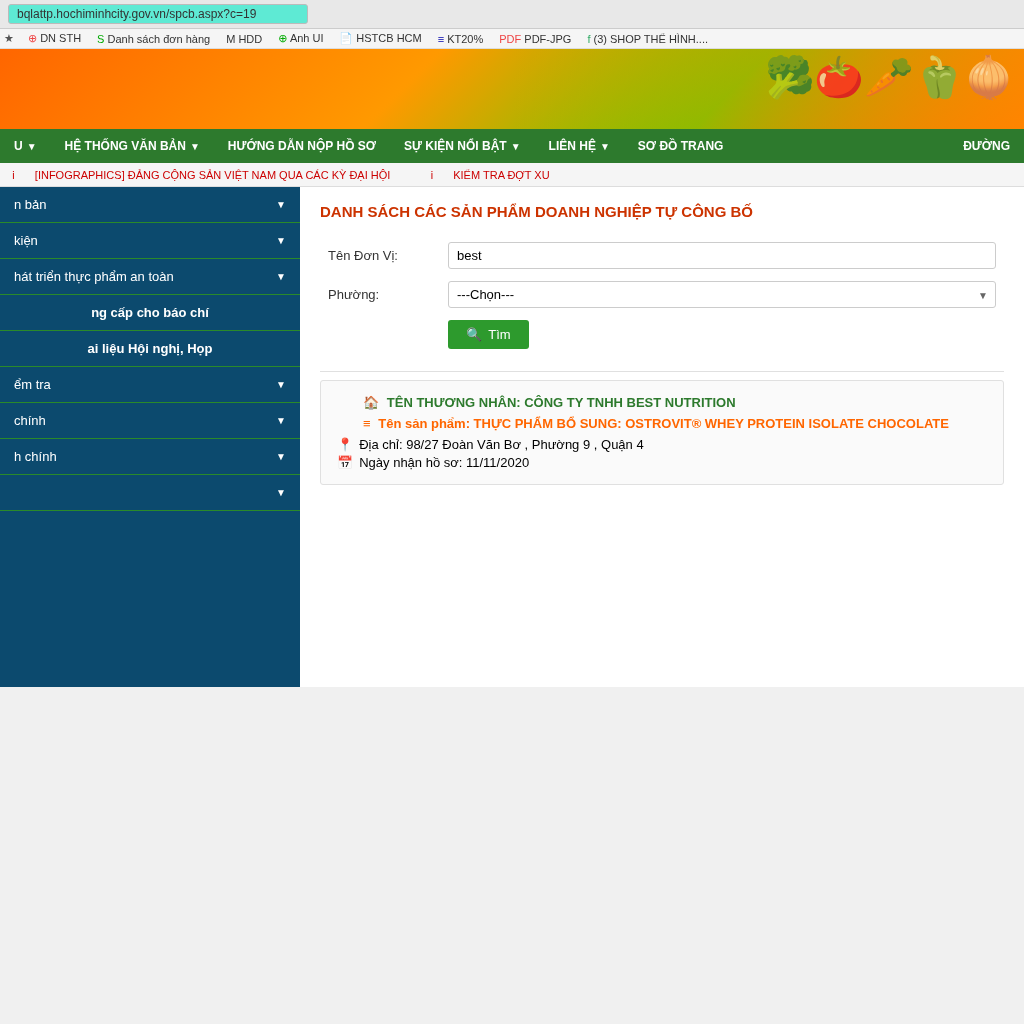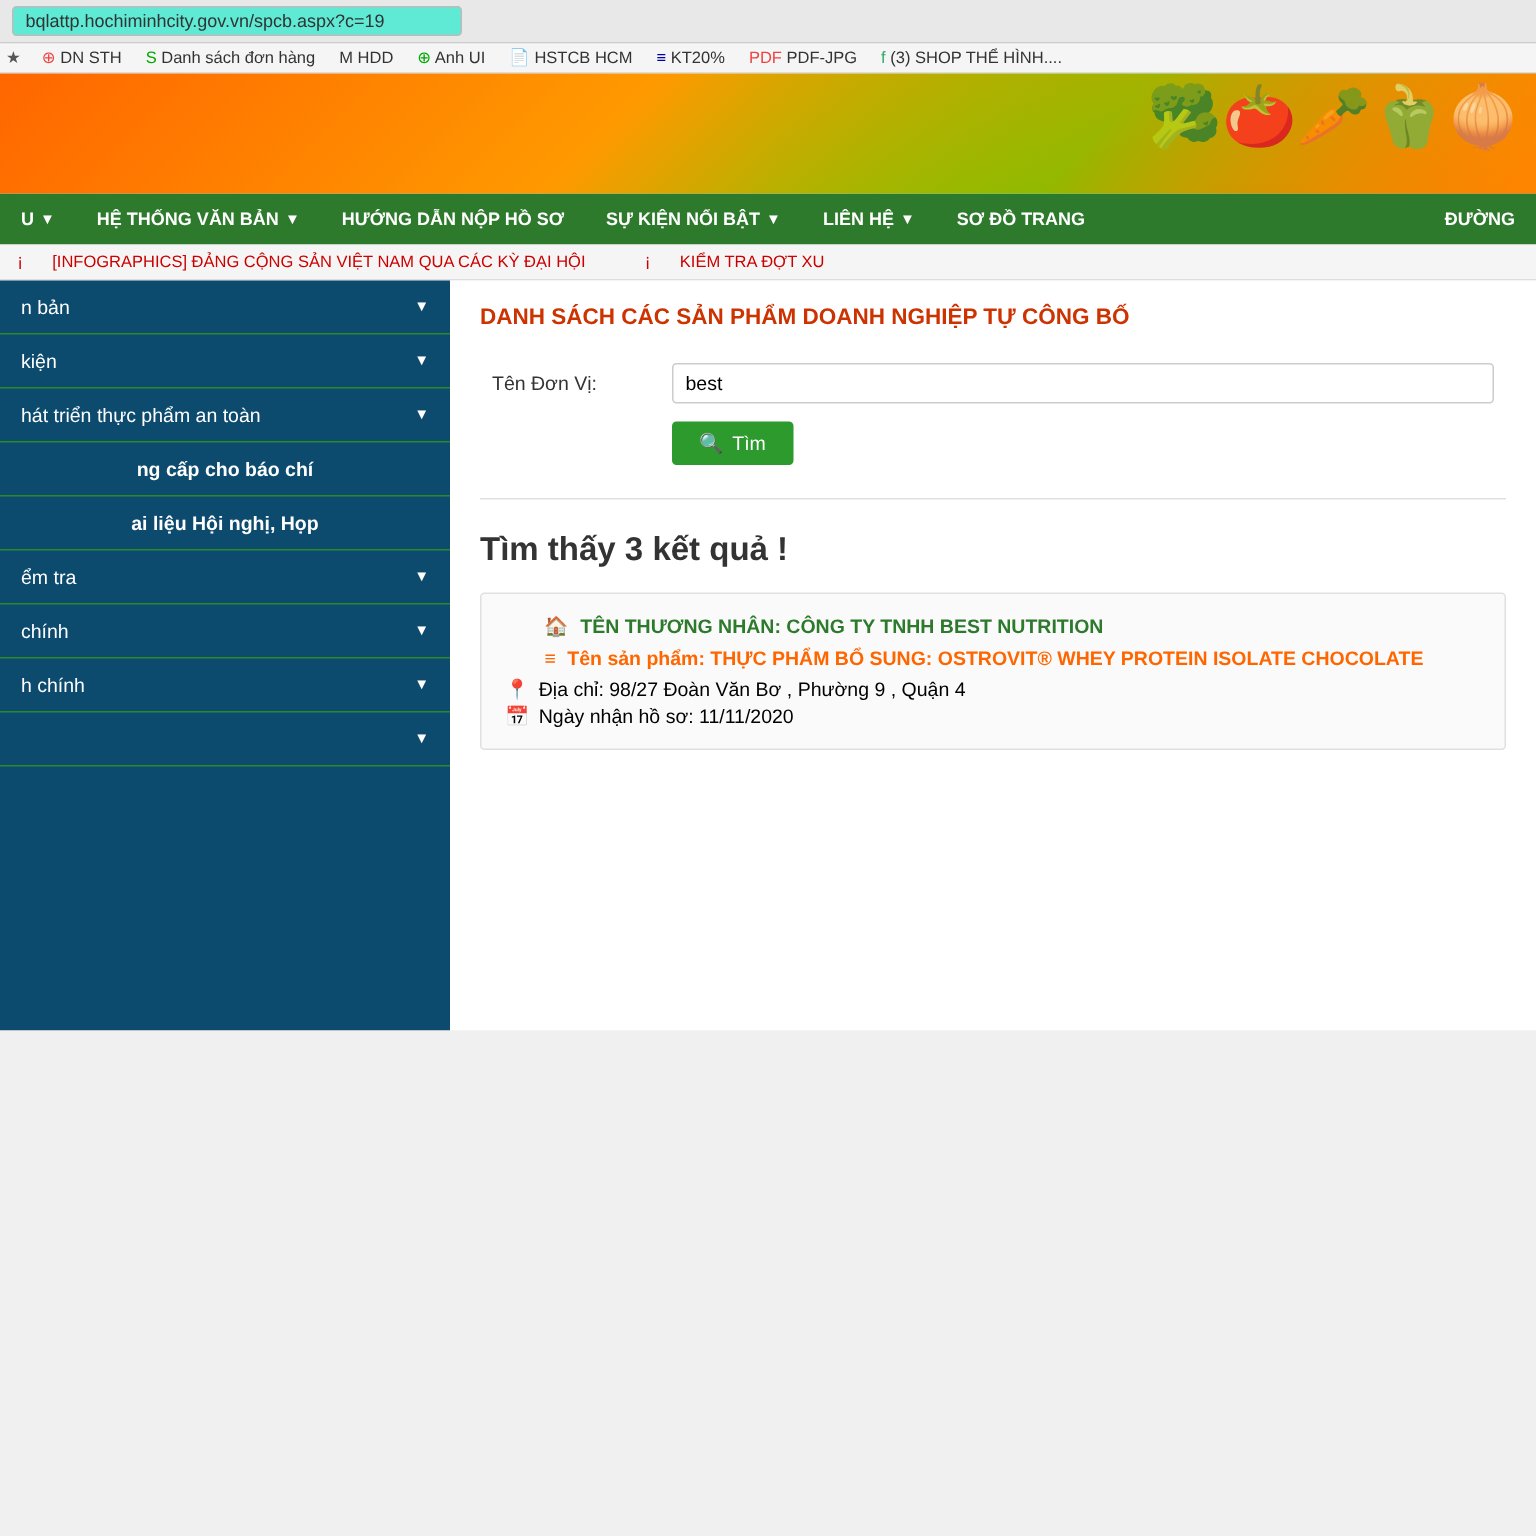--- a/index.html
+++ b/index.html
@@ -180,37 +180,46 @@
   <div class="content">
 
     <div class="page-title">DANH SÁCH CÁC SẢN PHẨM DOANH NGHIỆP TỰ CÔNG BỐ</div>
 
     <table class="form-table">
       <tbody>
           <tr>
         <td class="form-label">Tên Đơn Vị:</td>
         <td>
           <input type="text" class="form-input" value="best" style="">
+        </td>
+      </tr>
+      <tr>
+        <td class="form-label">Phường:</td>
+        <td>
+          <div class="select-wrapper">
+            <select class="form-select">
+              <option>---Chọn---</option>
+            </select>
+          </div>
         </td>
       </tr>
       <tr>
         <td></td>
         <td>
           <button class="btn-search">
             <span>🔍</span>
             <span>Tìm</span>
           </button>
         </td>
       </tr>
     </tbody>
       </table>
 
     <div class="divider"></div>
 
-    <div class="results-count">Tìm thấy 3 kết quả !</div>
 
     <div class="result-card">
       <div class="result-title-line">
         <span class="result-home-icon">🏠</span>
         <span class="result-company">TÊN THƯƠNG NHÂN: CÔNG TY TNHH BEST NUTRITION</span>
       </div>
       <div class="result-title-line">
         <span class="result-list-icon">≡</span>
         <span class="result-product">Tên sản phẩm: THỰC PHẨM BỔ SUNG: OSTROVIT® WHEY PROTEIN ISOLATE CHOCOLATE</span>
       </div>

